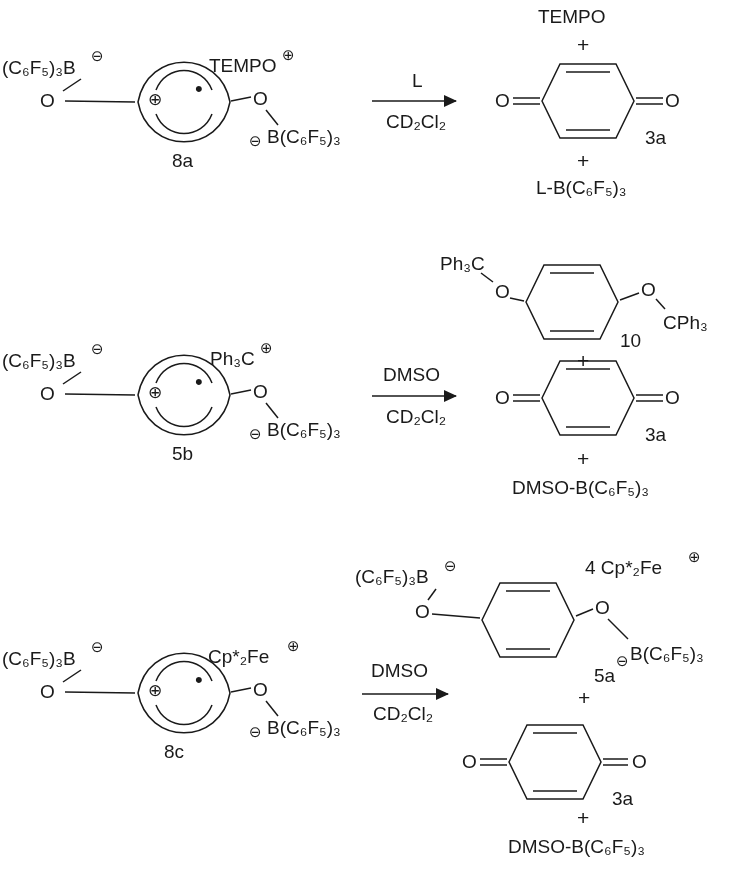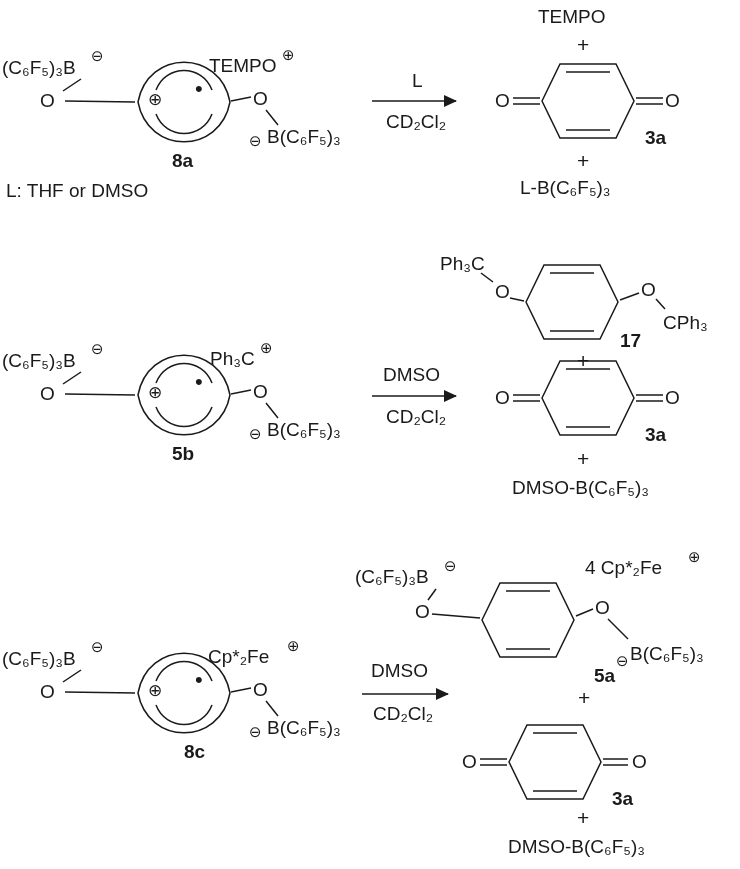--- a/index.html
+++ b/index.html
@@ -5,21 +5,21 @@
   html,body{margin:0;padding:0;background:#ffffff;}
   .scheme{
     position:relative;width:740px;height:869px;background:#ffffff;
     font-family:"Liberation Sans","DejaVu Sans",sans-serif;color:#1a1a1a;
     overflow:hidden;
   }
   .layer{position:absolute;left:0;top:0;}
   .t{position:absolute;font-size:19px;line-height:1.15;white-space:nowrap;}
   .chg{font-size:15px;line-height:1;}
   .rchg{font-size:17px;line-height:1;}
-  .lbl{font-weight:bold;}
+  .lbl{font-weight:normal;}
   .plus{font-size:21px;}
   .dot{font-size:22px;line-height:1;}
 </style>
 </head>
 <body>
 
 <div class="scheme">
 
   <svg class="layer" width="740" height="869" viewBox="0 0 740 869">
     <defs>
@@ -118,36 +118,35 @@
   <span class="t chg" style="left:91px;top:48px">⊖</span>
   <span class="t" style="left:40px;top:90px">O</span>
   <span class="t rchg" style="left:148px;top:91px">⊕</span>
   <span class="t dot" style="left:195px;top:78px">•</span>
   <span class="t" style="left:209px;top:55px">TEMPO</span>
   <span class="t chg" style="left:282px;top:47px">⊕</span>
   <span class="t" style="left:253px;top:88px">O</span>
   <span class="t chg" style="left:249px;top:133px">⊖</span>
   <span class="t" style="left:267px;top:126px">B(C₆F₅)₃</span>
   <span class="t lbl" style="left:172px;top:150px">8a</span>
-  <span class="t" style="left:6px;top:180px">L: THF or DMSO</span>
 
   <span class="t" style="left:412px;top:70px">L</span>
   <span class="t" style="left:386px;top:111px">CD₂Cl₂</span>
 
   <span class="t" style="left:495px;top:90px">O</span>
   <span class="t" style="left:665px;top:90px">O</span>
   <span class="t lbl" style="left:645px;top:127px">3a</span>
   <span class="t plus" style="left:577px;top:149px">+</span>
-  <span class="t" style="left:520px;top:177px">L-B(C₆F₅)₃</span>
+  <span class="t" style="left:536px;top:177px">L-B(C₆F₅)₃</span>
 
   <span class="t" style="left:440px;top:253px">Ph₃C</span>
   <span class="t" style="left:495px;top:281px">O</span>
   <span class="t" style="left:641px;top:279px">O</span>
   <span class="t" style="left:663px;top:312px">CPh₃</span>
-  <span class="t lbl" style="left:620px;top:330px">17</span>
+  <span class="t lbl" style="left:620px;top:330px">10</span>
   <span class="t plus" style="left:577px;top:349px">+</span>
 
   <span class="t" style="left:2px;top:350px">(C₆F₅)₃B</span>
   <span class="t chg" style="left:91px;top:341px">⊖</span>
   <span class="t" style="left:40px;top:383px">O</span>
   <span class="t rchg" style="left:148px;top:384px">⊕</span>
   <span class="t dot" style="left:195px;top:371px">•</span>
   <span class="t" style="left:210px;top:348px">Ph₃C</span>
   <span class="t chg" style="left:260px;top:340px">⊕</span>
   <span class="t" style="left:253px;top:381px">O</span>
@@ -178,21 +177,21 @@
   <span class="t" style="left:2px;top:648px">(C₆F₅)₃B</span>
   <span class="t chg" style="left:91px;top:639px">⊖</span>
   <span class="t" style="left:40px;top:681px">O</span>
   <span class="t rchg" style="left:148px;top:682px">⊕</span>
   <span class="t dot" style="left:195px;top:669px">•</span>
   <span class="t" style="left:208px;top:646px">Cp*₂Fe</span>
   <span class="t chg" style="left:287px;top:638px">⊕</span>
   <span class="t" style="left:253px;top:679px">O</span>
   <span class="t chg" style="left:249px;top:724px">⊖</span>
   <span class="t" style="left:267px;top:717px">B(C₆F₅)₃</span>
-  <span class="t lbl" style="left:184px;top:741px">8c</span>
+  <span class="t lbl" style="left:164px;top:741px">8c</span>
 
   <span class="t" style="left:371px;top:660px">DMSO</span>
   <span class="t" style="left:373px;top:703px">CD₂Cl₂</span>
 
   <span class="t" style="left:462px;top:751px">O</span>
   <span class="t" style="left:632px;top:751px">O</span>
   <span class="t lbl" style="left:612px;top:788px">3a</span>
   <span class="t plus" style="left:577px;top:806px">+</span>
   <span class="t" style="left:508px;top:836px">DMSO-B(C₆F₅)₃</span>
 

